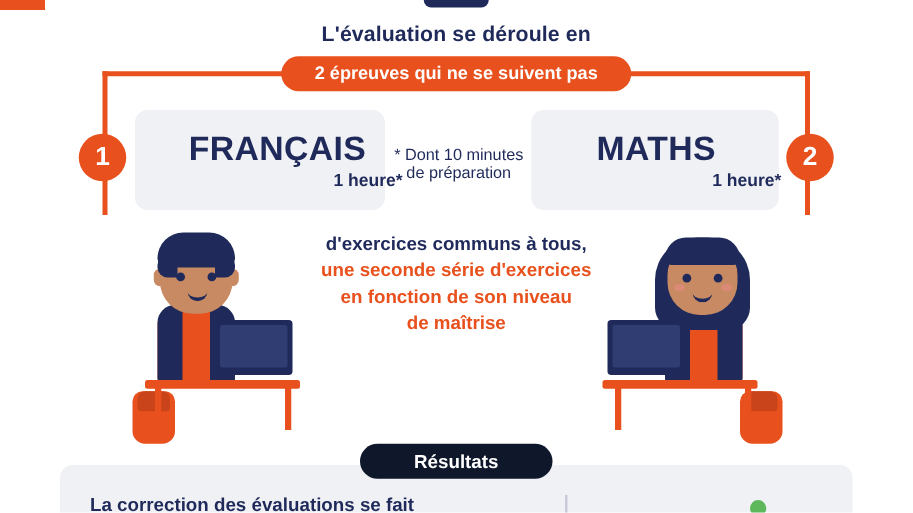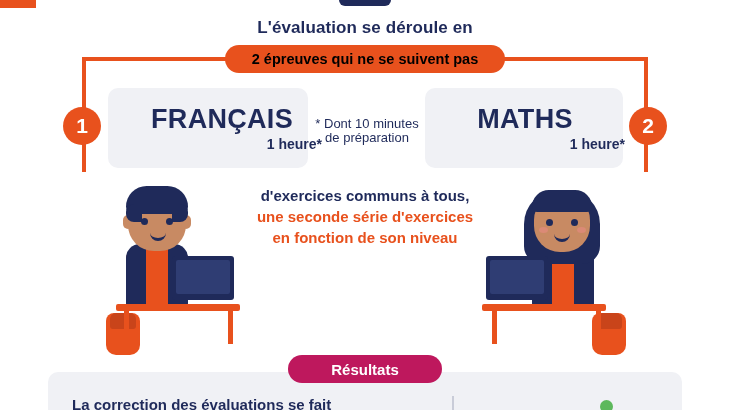--- a/index.html
+++ b/index.html
@@ -46,21 +46,21 @@
 
   
   .pill-epreuves {
     position: absolute;
     top: 45px;
     left: 225px;
     width: 280px;
     height: 28px;
     background: #e8511d;
     border-radius: 14px;
-    color: #000000;
+    color: #ffffff;
     font-size: 14.5px;
     font-weight: bold;
     display: flex;
     align-items: center;
     justify-content: center;
     z-index: 5;
   }
 
   
   .bracket {
@@ -188,21 +188,21 @@
   }
   .mid-par .hl { color: #e8511d; }
 
   
   .pill-resultats {
     position: absolute;
     top: 355px;
     left: 288px;
     width: 154px;
     height: 28px;
-    background: #be185d;
+    background: #0f172a;
     border-radius: 14px;
     color: #ffffff;
     font-size: 15px;
     font-weight: bold;
     display: flex;
     align-items: center;
     justify-content: center;
     z-index: 6;
   }
 
@@ -321,20 +321,21 @@
 
   <div class="center-note">
     <div>* Dont 10 minutes</div>
     <div>de préparation</div>
   </div>
 
   <div class="mid-par">
     <div>d'exercices communs à tous,</div>
     <div class="hl">une seconde série d'exercices</div>
     <div class="hl">en fonction de son niveau</div>
+    <div class="hl">de maîtrise</div>
   </div>
 
   <div class="character">
 
     <div class="bag sh" style="top:305px;left:106px;width:34px;height:42px;"></div>
     <div class="bag-flap sh" style="top:305px;left:110px;width:26px;height:16px;"></div>
 
     <div class="sh" style="top:236px;left:126px;width:62px;height:62px;background:#e8511d;border-radius:16px 16px 4px 4px;"></div>
 
     <div class="sh" style="top:236px;left:126px;width:20px;height:62px;background:#1f2a5a;border-radius:14px 0 0 3px;"></div>

